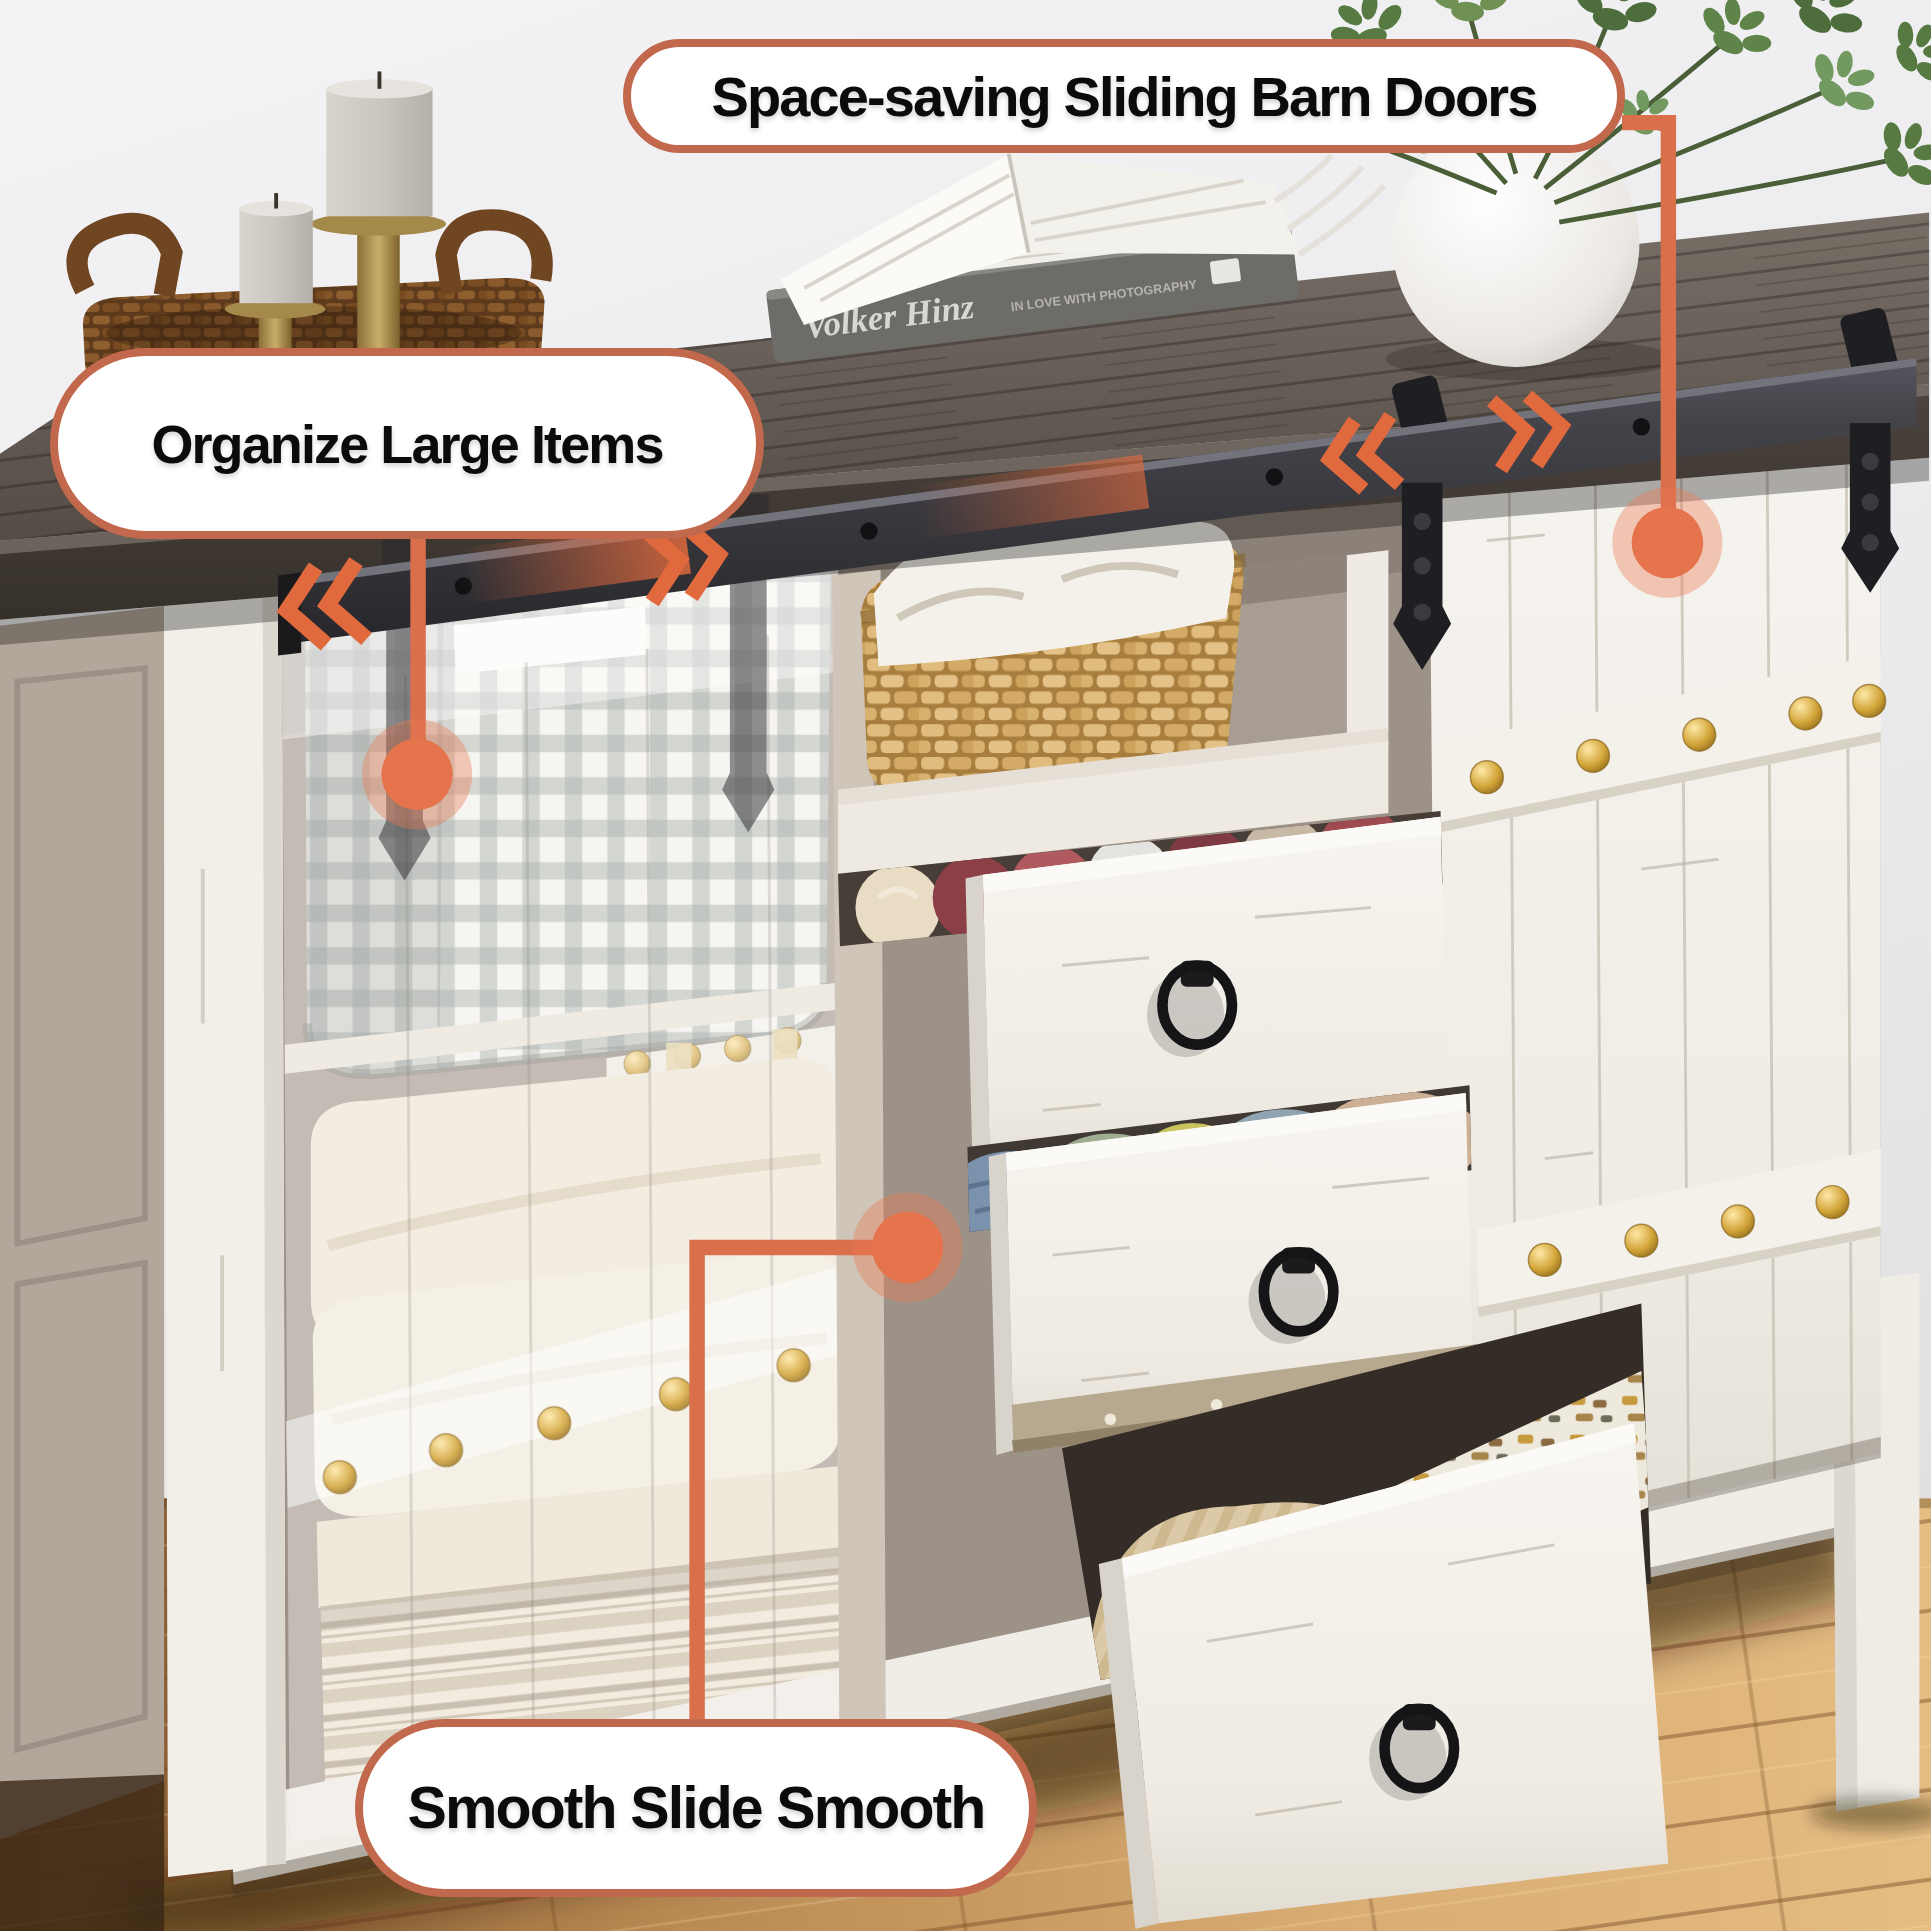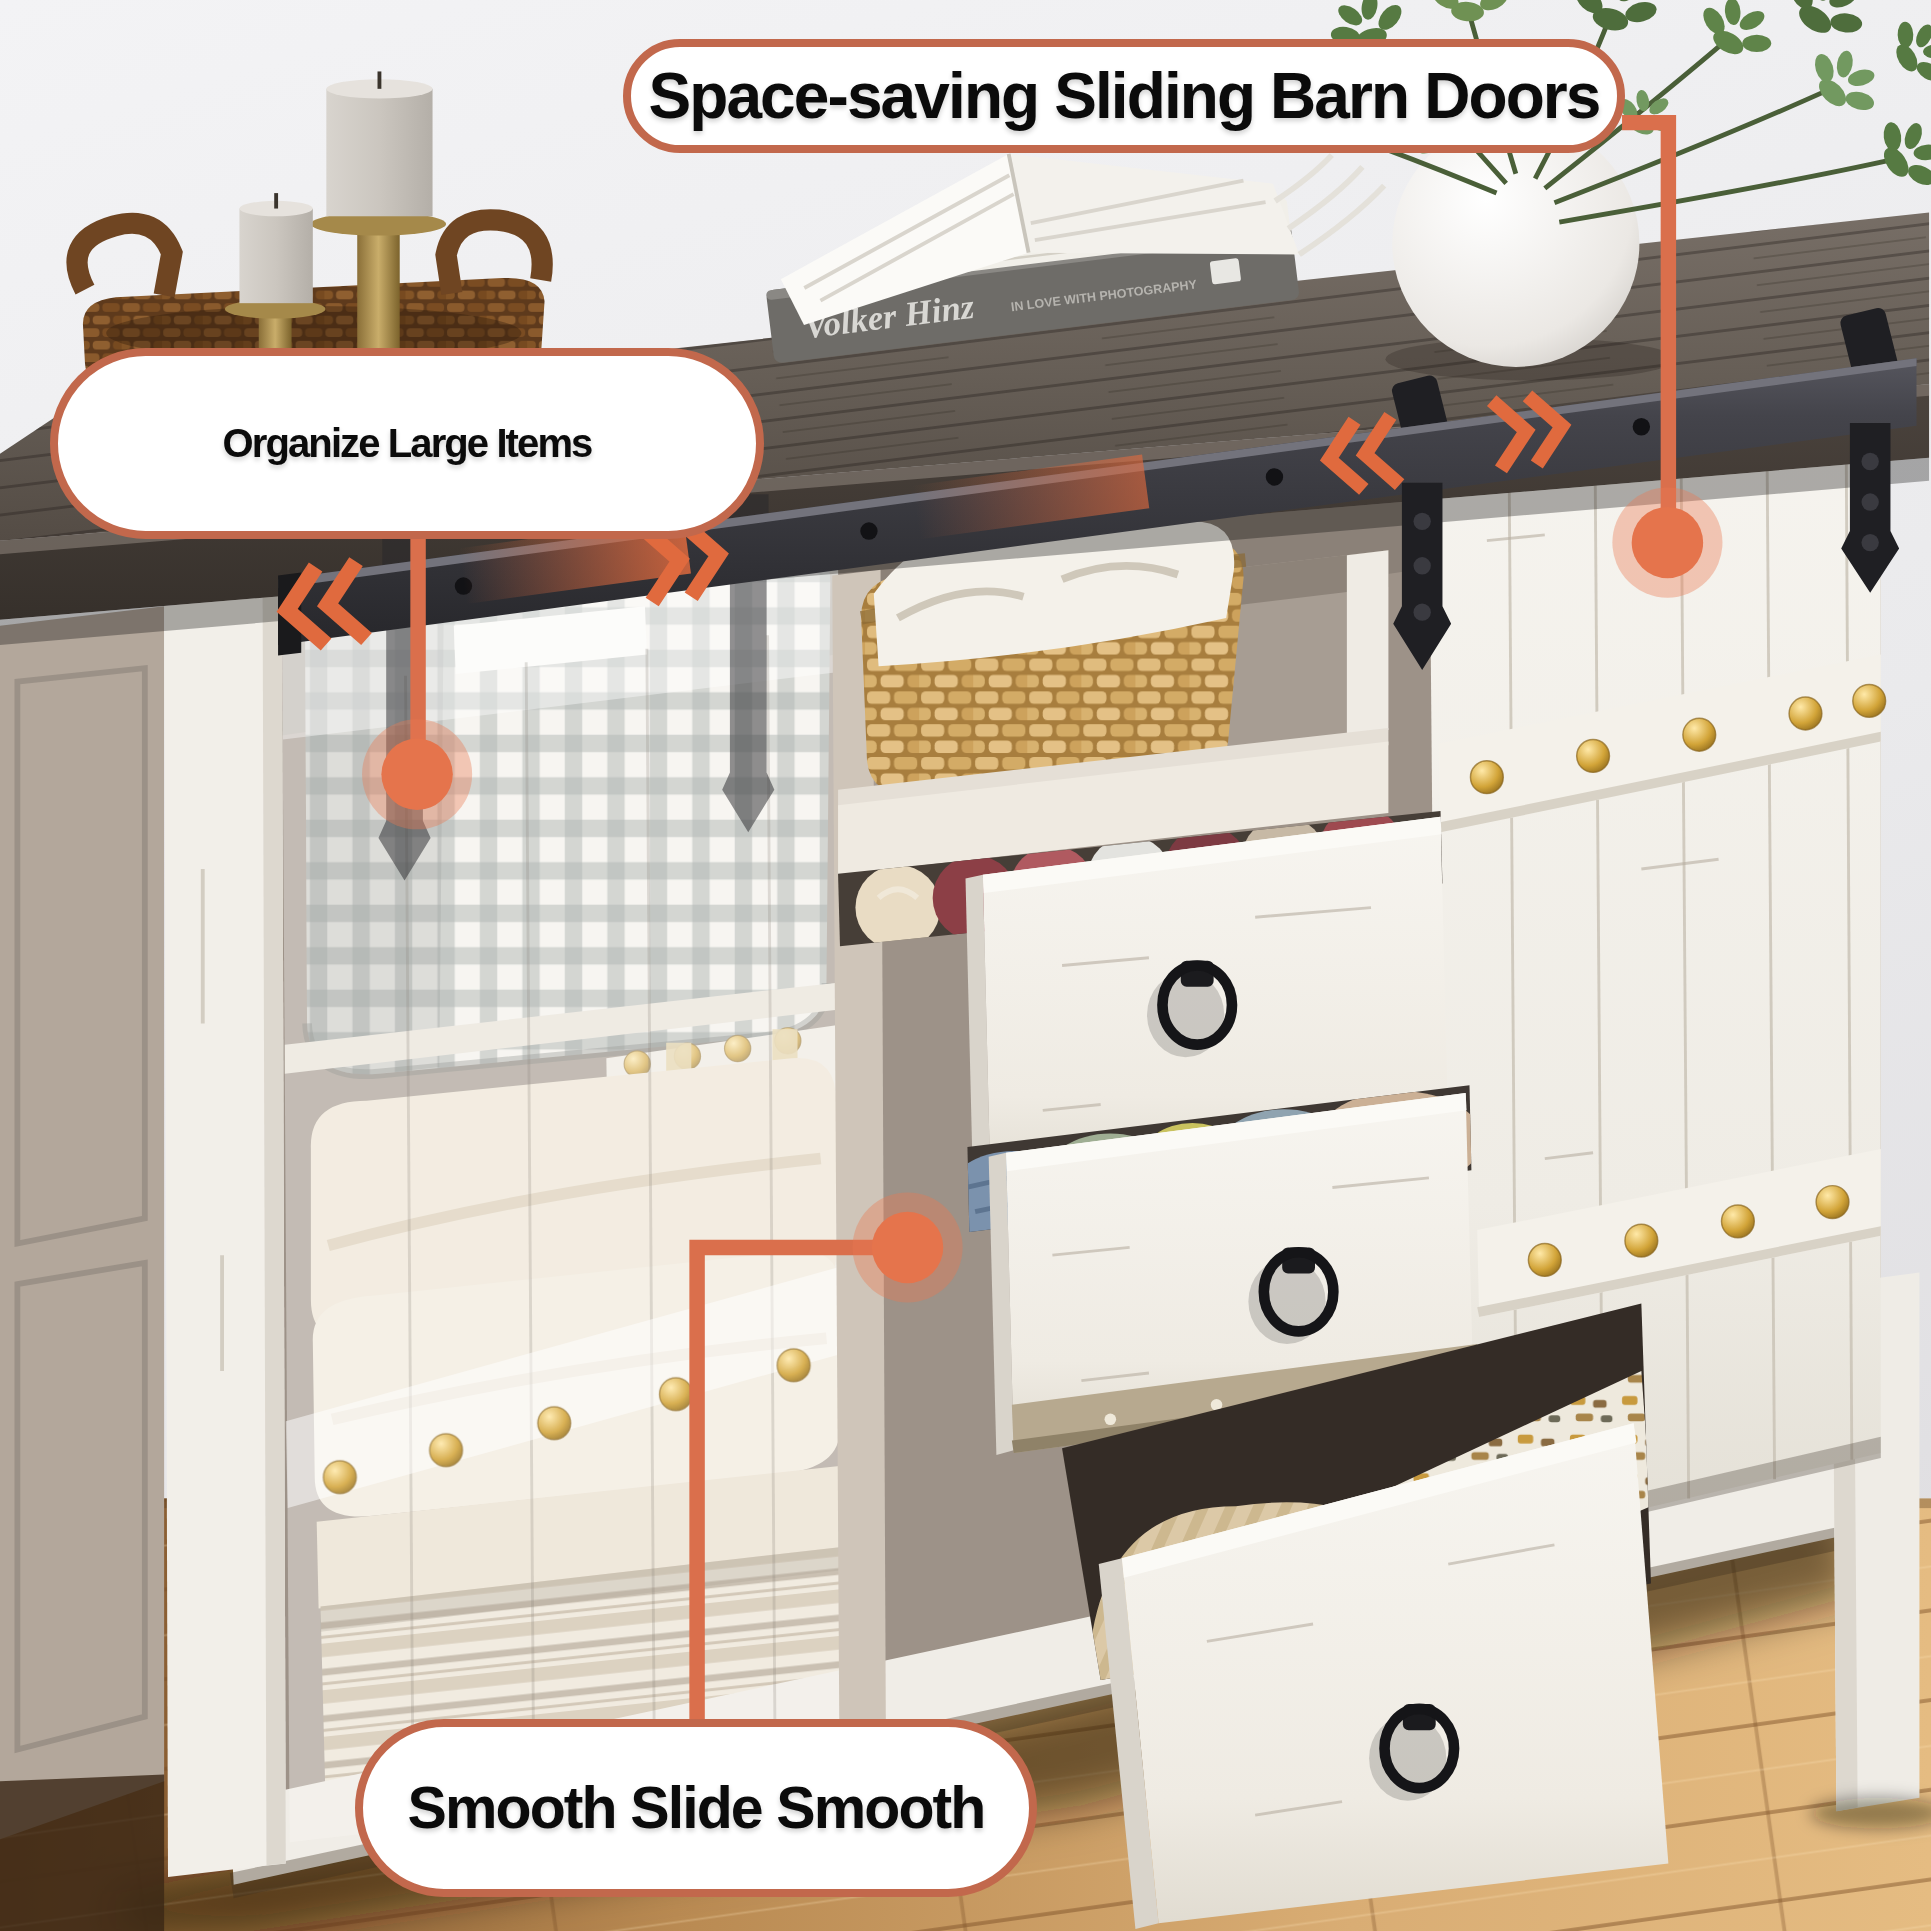--- a/index.html
+++ b/index.html
@@ -4,22 +4,22 @@
 <style>
   html,body{margin:0;padding:0;background:#dcdcde;}
   #stage{position:relative;width:1931px;height:1931px;overflow:hidden;
          font-family:"Liberation Sans",sans-serif;background:#ededef;}
   #scene{position:absolute;left:0;top:0;width:1931px;height:1931px;}
   .callout{position:absolute;box-sizing:border-box;background:#ffffff;
            border:8.7px solid var(--callout_border,#c2684c);
            display:flex;align-items:center;justify-content:center;
            font-weight:bold;color:#0b0b0b;letter-spacing:-1.9px;
            text-shadow:0 2.9px 4.8px rgba(0,0,0,.18);white-space:nowrap;z-index:5;}
-  #pill-top{left:623px;top:39px;width:1002px;height:114px;border-radius:68px;font-size:64px;}
-  #pill-left{left:50px;top:348px;width:714px;height:191px;border-radius:100px;font-size:40px;}
+  #pill-top{left:623px;top:39px;width:1002px;height:114px;border-radius:68px;font-size:56px;}
+  #pill-left{left:50px;top:348px;width:714px;height:191px;border-radius:100px;font-size:54px;}
   #pill-bottom{left:355px;top:1719px;width:682px;height:178px;border-radius:93px;font-size:59px;}
 </style>
 </head>
 <body>
 
 <div id="stage">
 
 <svg id="scene" viewBox="0 0 2000 2000">
   <defs>
     <linearGradient id="gWall" x1="0" y1="0" x2="0.3" y2="1">

